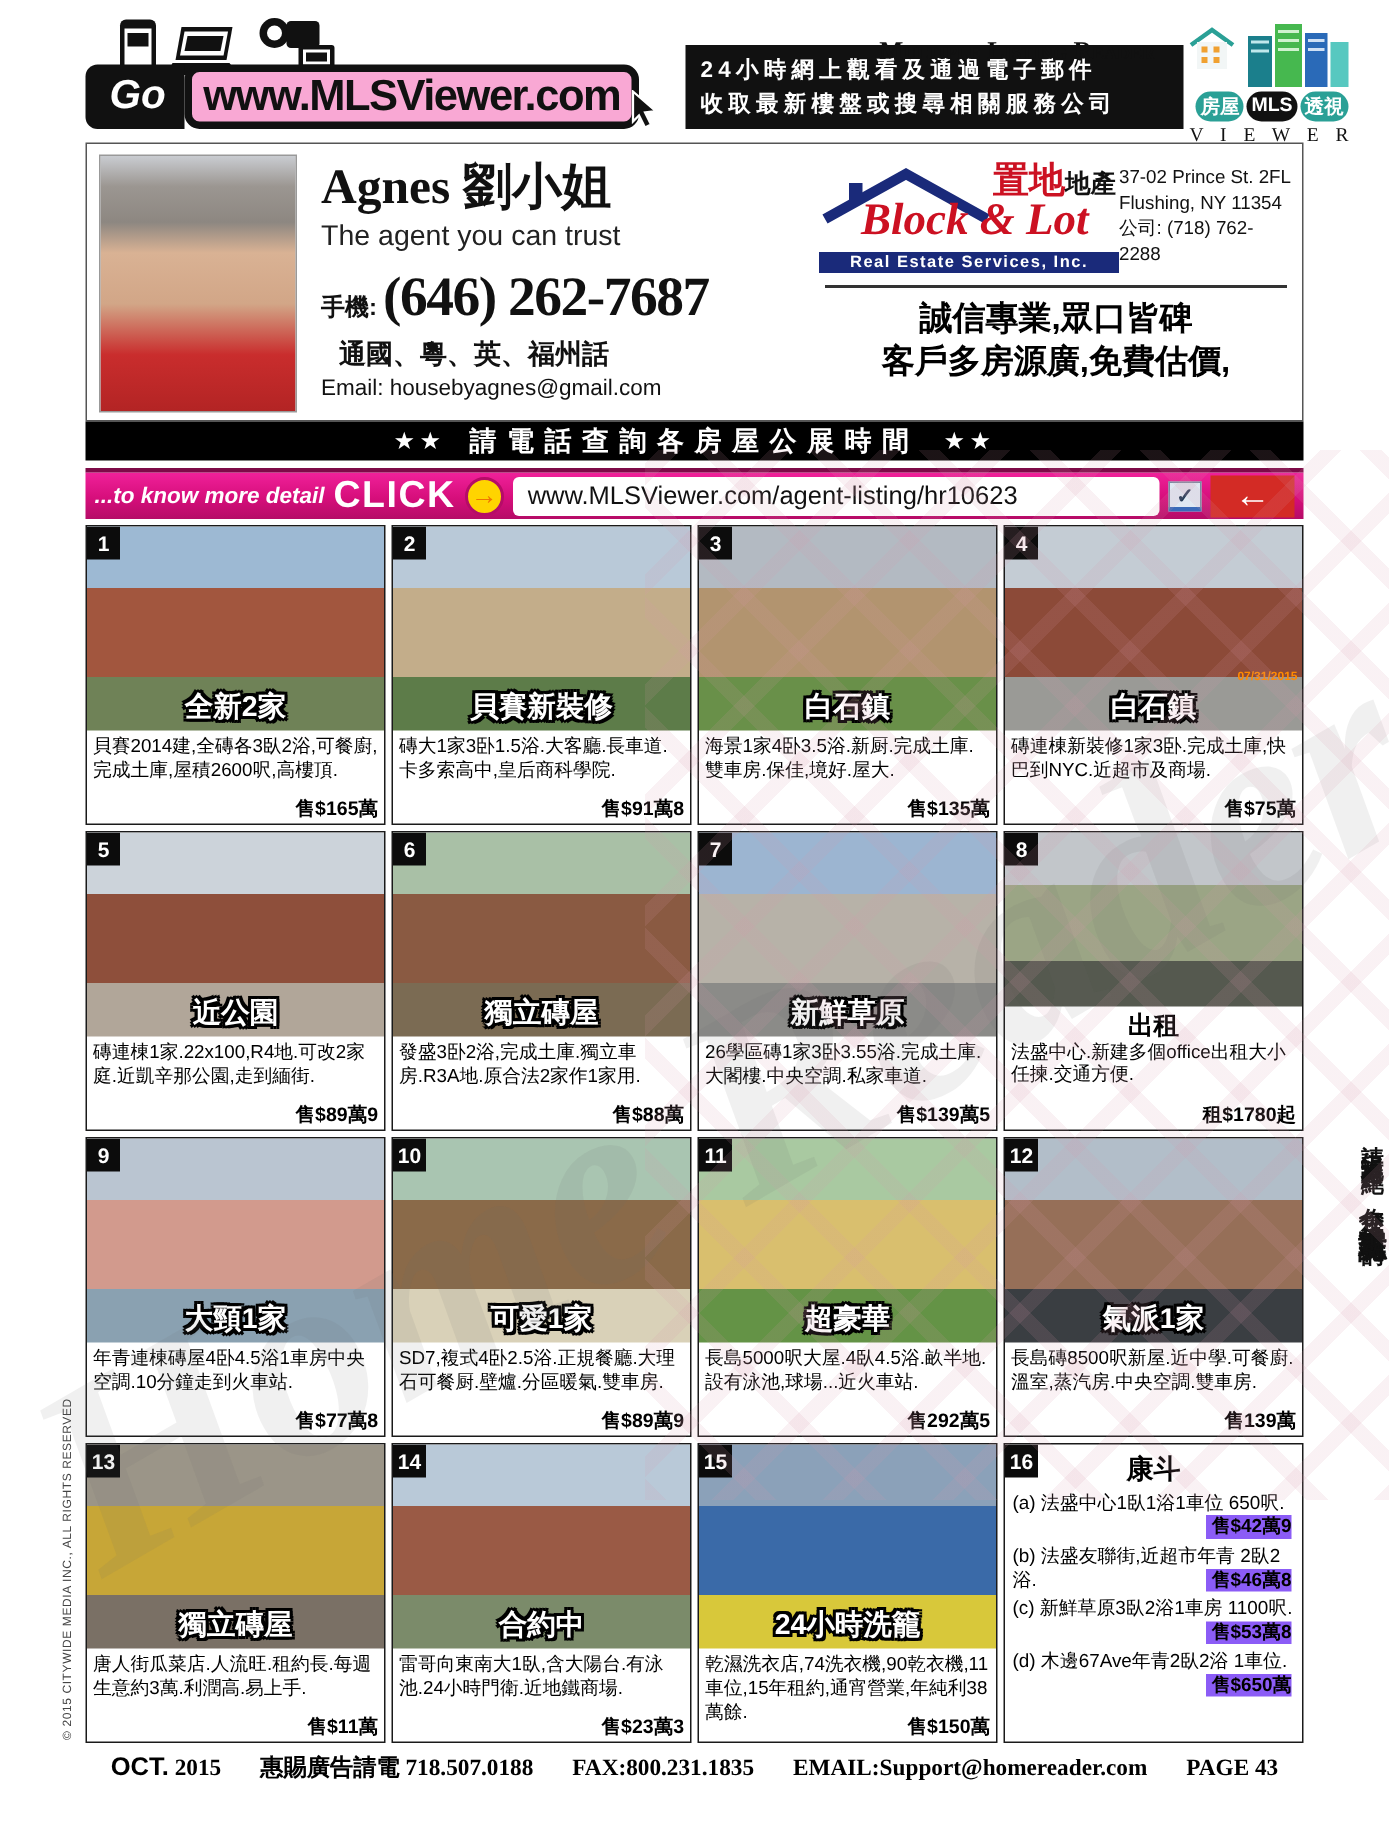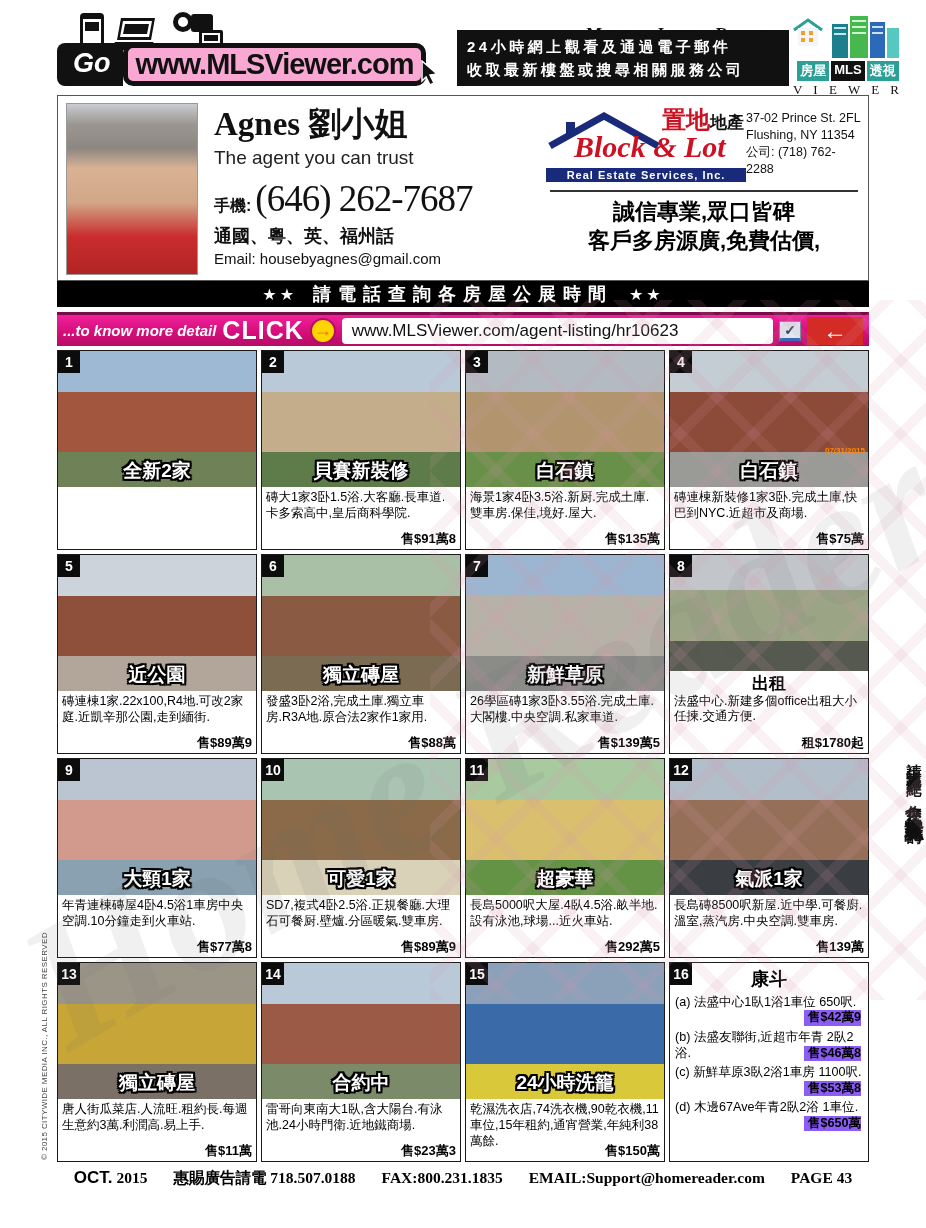--- a/index.html
+++ b/index.html
@@ -11,36 +11,36 @@
   .devices { position:absolute; left:22px; top:2px; display:flex; gap:6px; align-items:flex-end; }
   .go-row { position:absolute; left:0; bottom:6px; display:flex; align-items:stretch;justify-content:center; }
   .go-tab { background:#111; color:#fff; font-weight:bold; font-style:italic; font-size:27px; padding:2px 12px 4px 16px; border-radius:8px 0 0 8px; display:flex; align-items:center; }
   .url-pill { background:#f9a8d4; border:5px solid #111; border-radius:10px; font-weight:bold; font-size:29px; letter-spacing:-1px; padding:0 8px; display:flex; align-items:center; color:#111; }
   .cursor { margin-left:-6px; align-self:flex-end; }
   .cn-box { position:absolute; left:400px; bottom:6px; width:332px; height:56px; background:#111; color:#fff; display:flex; flex-direction:column; justify-content:center; padding:0 10px; }
   .cn-box div { font-size:15px; font-weight:bold; letter-spacing:3.5px; line-height:1.55; white-space:nowrap; }
   .mls-label { position:absolute; right:156px; top:16px; font-family:"Liberation Serif", serif; font-variant:small-caps; font-weight:bold; font-size:17px; color:#111; }
   .vlogo { position:absolute; right:4px; top:6px; width:148px; text-align:center; }
   .vlogo .chips { display:flex; justify-content:center; gap:2px; margin-top:1px; }
-  .chip { font-size:13px; font-weight:bold; padding:1px 3px; }
+  .chip { font-size:13px; font-weight:bold; padding:1px 3px;border-radius:10px; }
   .chip.teal { background:#2aa096; color:#fff; }
   .chip.black { background:#111; color:#fff; }
   .viewer-word { font-size:13px; letter-spacing:4px; color:#111; font-family:"Liberation Serif", serif; margin-top:1px; }
 
   
   .agent-box { position:absolute; left:57px; top:95px; width:812px; height:186px; border:1px solid #555; background:#fff; }
   .agent-photo { position:absolute; left:8px; top:7px; width:132px; height:172px; border:1px solid #999;
     background:linear-gradient(180deg,#c9ccd1 0%,#9b9691 12%,#8d8781 26%,#d9b294 38%,#d2a687 58%,#c92d2d 78%,#b32424 100%); }
   .agent-mid { position:absolute; left:156px; top:6px; width:400px; }
   .agent-name { font-family:"Liberation Serif", serif; font-weight:bold; font-size:33px; color:#111; }
   .agent-slogan { font-size:19px; color:#222; margin-top:0; }
   .agent-phone-row { margin-top:8px; display:flex; align-items:baseline; gap:4px; }
   .agent-phone-label { font-size:16px; font-weight:bold; color:#111; }
-  .agent-phone { font-family:"Liberation Serif", serif; font-weight:normal; font-size:37px; letter-spacing:-1px; color:#111; }
-  .agent-langs { font-size:18px; font-weight:bold; margin-top:4px; color:#111; }
+  .agent-phone { font-family:"Liberation Serif", serif; font-weight:bold; font-size:37px; letter-spacing:-1px; color:#111; }
+  .agent-langs { font-size:18px; font-weight:bold; margin-top:4px; color:#111;margin-left:12px; }
   .agent-email { font-size:15px; margin-top:2px; color:#111; }
   .company { position:absolute; right:6px; top:8px; width:316px; }
   .logo-row { display:flex; }
   .bl-logo { width:200px; position:relative; height:78px; }
   .bl-cn { position:absolute; right:2px; top:0; font-weight:bold; }
   .bl-cn .red { color:#cc1122; font-size:24px; }
   .bl-cn .blk { color:#111; font-size:17px; }
   .bl-name { position:absolute; left:28px; top:26px; font-family:"Liberation Serif", serif; font-style:italic; font-weight:bold; font-size:30px; color:#cc1122; white-space:nowrap; }
   .bl-bar { position:absolute; left:0; bottom:0; width:100%; background:#1a2a7a; color:#fff; font-size:11px; font-weight:bold; text-align:center; letter-spacing:1px; padding:1px 0; }
   .bl-roof { position:absolute; left:0; top:4px; }
@@ -218,20 +218,22 @@
     <span class="cb-back">←</span>
   </div>
 
   <div class="grid">
 
     <div class="cell">
       <div class="photo" style="background: linear-gradient(rgb(157, 185, 211) 0%, rgb(157, 185, 211) 30%, rgb(162, 86, 62) 30%, rgb(162, 86, 62) 74%, rgb(111, 130, 87) 74%, rgb(111, 130, 87) 100%);">
         <span class="num">1</span>
         <span class="banner">全新2家</span>
       </div>
+      <div class="info"><span>貝賽2014建,全磚各3臥2浴,可餐廚,完成土庫,屋積2600呎,高樓頂.</span>
+        <span class="price">售$165萬</span></div>
     </div>
 
     <div class="cell">
       <div class="photo" style="background: linear-gradient(rgb(185, 201, 216) 0%, rgb(185, 201, 216) 30%, rgb(195, 173, 138) 30%, rgb(195, 173, 138) 74%, rgb(93, 124, 73) 74%, rgb(93, 124, 73) 100%);">
         <span class="num">2</span>
         <span class="banner">貝賽新裝修</span>
       </div>
       <div class="info"><span>磚大1家3卧1.5浴.大客廳.長車道.卡多索高中,皇后商科學院.</span>
         <span class="price">售$91萬8</span></div>
     </div>

